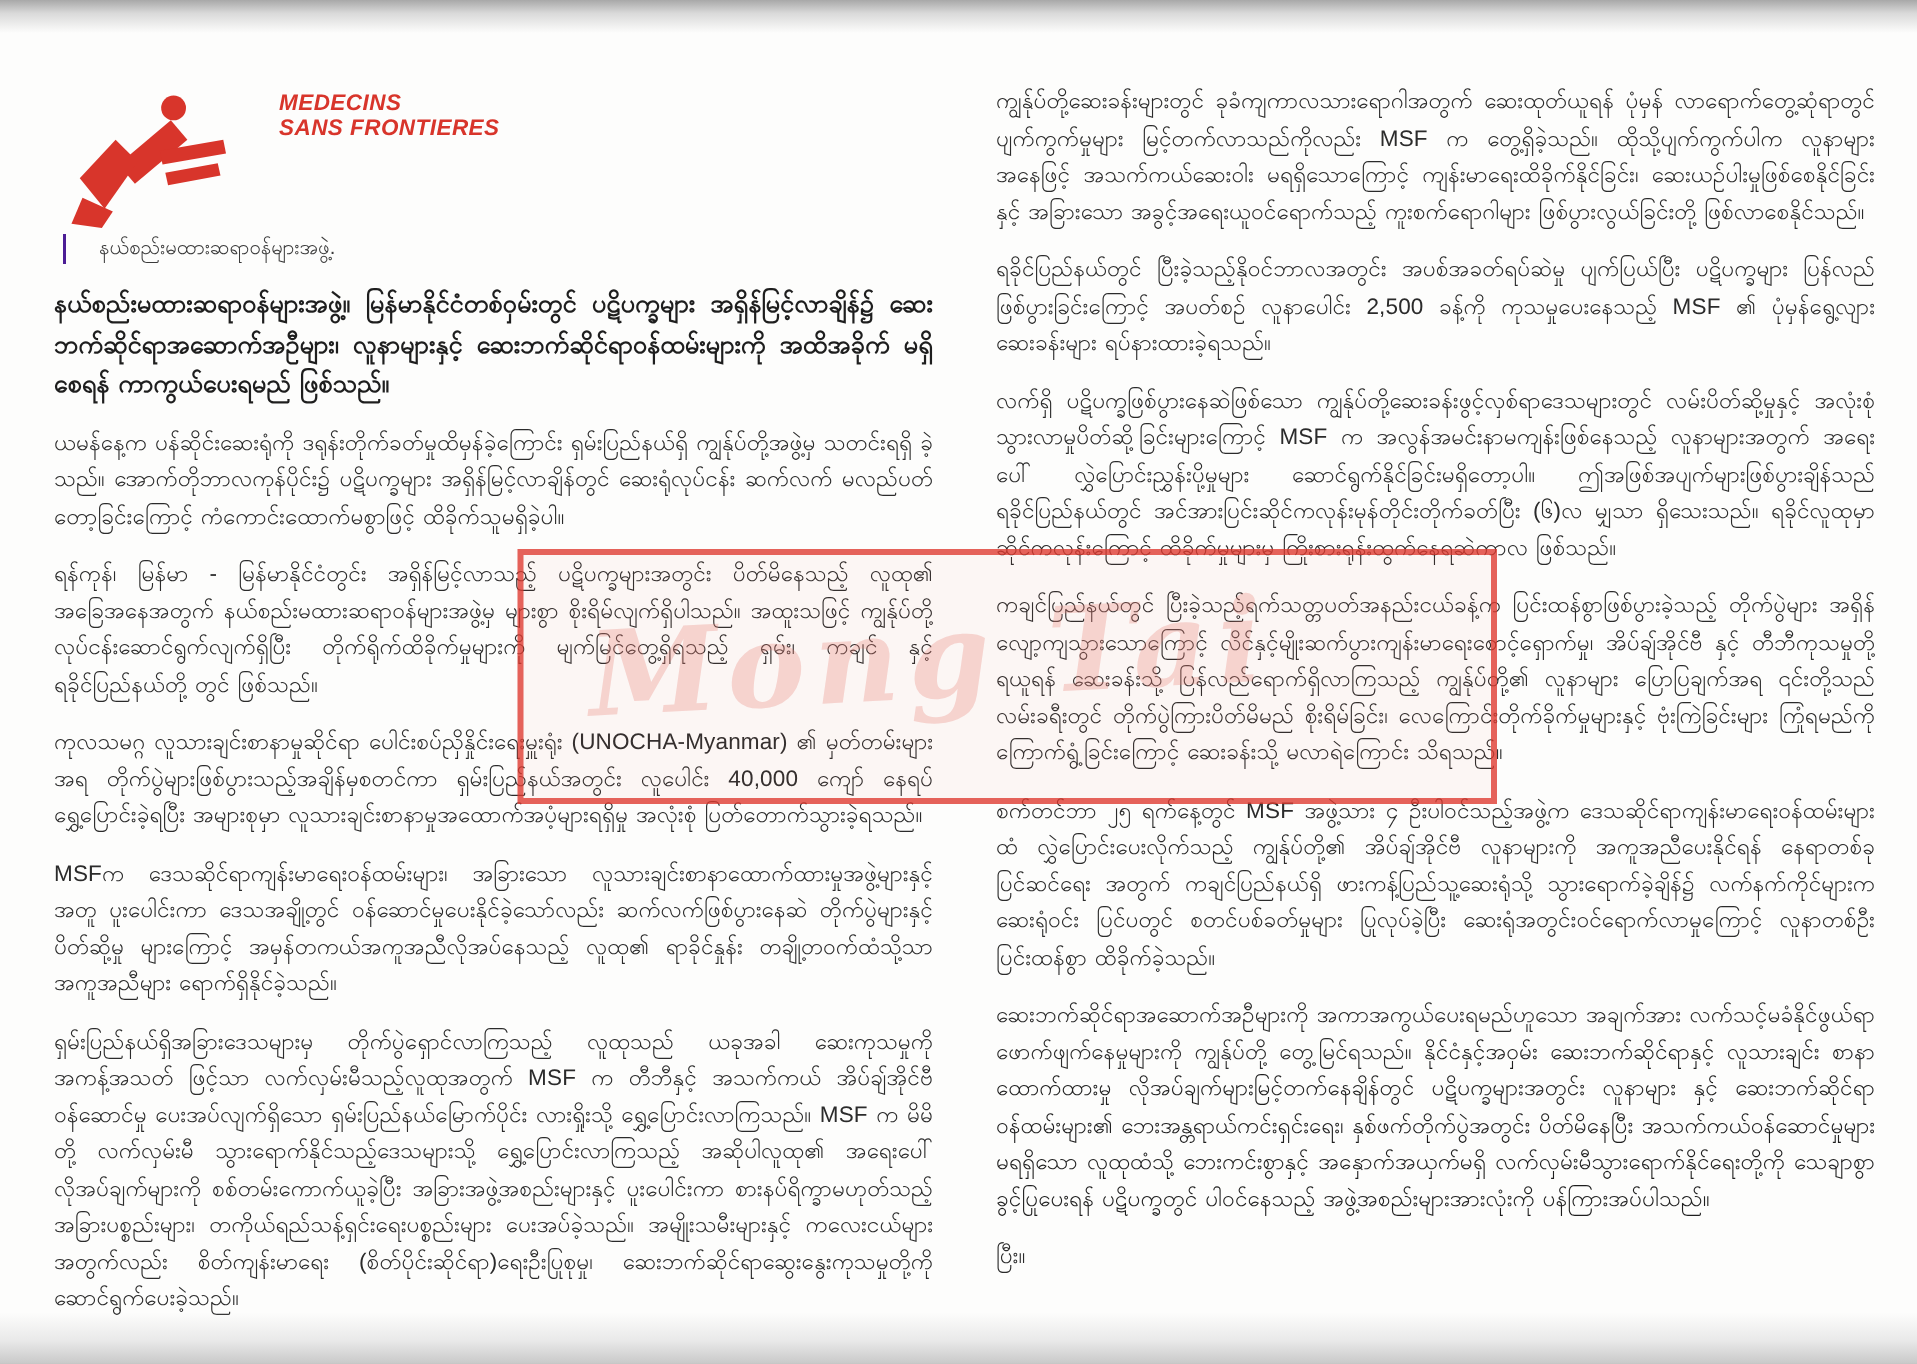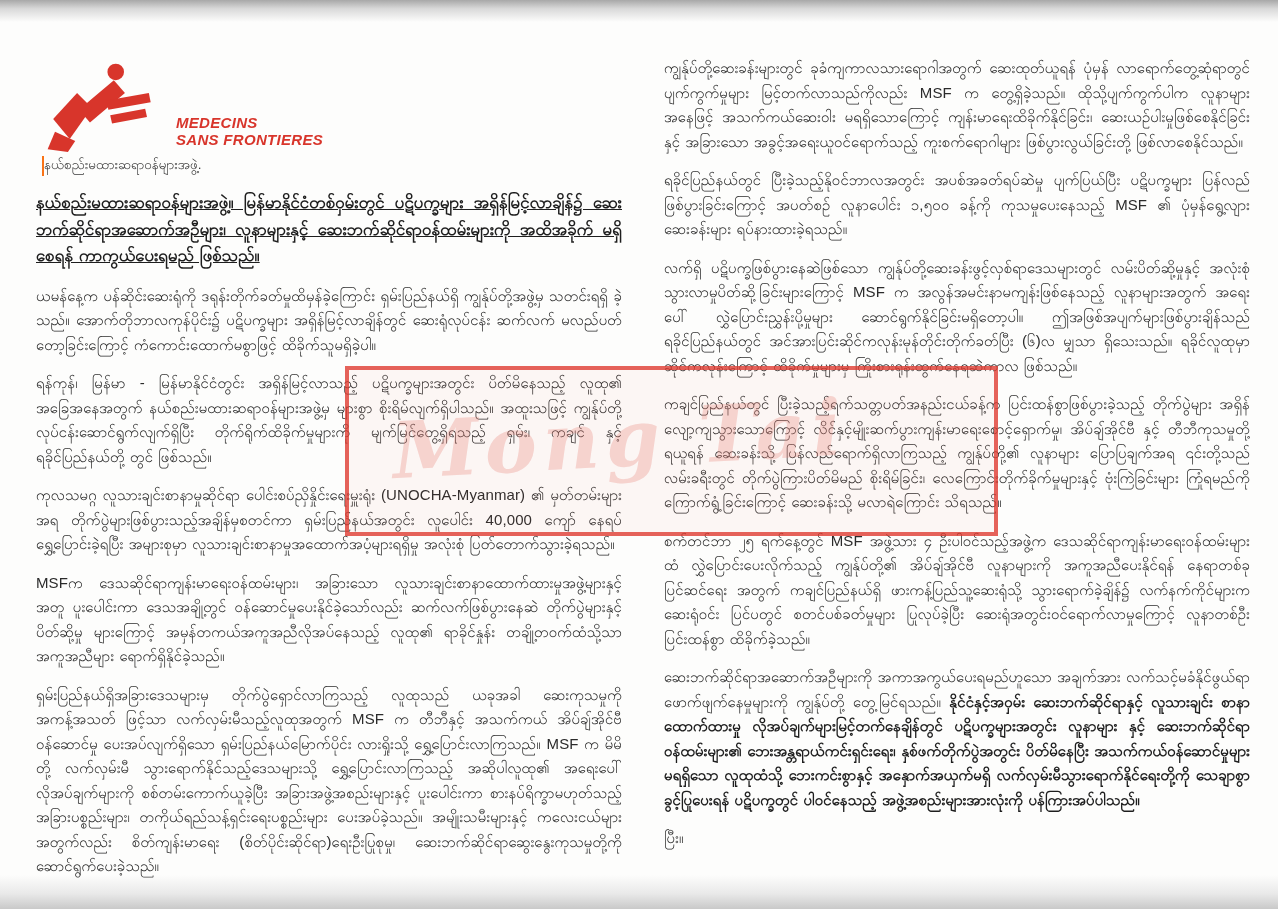--- a/index.html
+++ b/index.html
@@ -29,47 +29,46 @@
   .col{width:586px;text-align:justify;}
   .col p{
     margin:0 0 14px 0;
     font-size:15px;
     line-height:24.5px;
     letter-spacing:.1px;
     word-spacing:1px;
   }
   
   .logo-block{margin:4px 0 14px 6px;}
-  .logo-row{display:flex;align-items:flex-end;gap:16px;}
+  .logo-row{display:flex;align-items:flex-start;gap:26px;}
   .logo-icon{width:118px;height:92px;flex:0 0 auto;}
   .brand{
     color:#d8352b;
     font-style:italic;
     font-weight:bold;
     font-size:15px;
     line-height:17px;
     letter-spacing:.3px;
     padding-bottom:4px;
   }
   .org-line{
     margin-top:4px;
     font-size:13.5px;
     color:#3a3a3a;
-    border-left:2px solid #f97316;
-    padding-left:0;
+    border-left:2px solid #4c1d95;
+    padding-left:22px;
     display:inline-block;
   }
   .headline{
     font-weight:bold;
     font-size:16.8px !important;
     line-height:26.5px !important;
     color:#1e1e1e;
-    text-decoration:underline;
   }
-  .bold-run{font-weight:bold;color:#1e1e1e;}
+  .bold-run{font-weight:normal;color:#1e1e1e;}
   .end-mark{margin-top:8px !important;}
   
   .wm-box{
     position:absolute;left:345px;top:366px;width:645px;height:162px;
     border:4px solid rgba(222,57,46,.78);
     background:rgba(238,120,108,.055);
     pointer-events:none;
   }
   .wm-text{
     position:absolute;left:392px;top:388px;width:660px;
@@ -118,21 +117,21 @@
 
       <p>ယမန်နေ့က ပန်ဆိုင်းဆေးရုံကို ဒရုန်းတိုက်ခတ်မှုထိမှန်ခဲ့ကြောင်း ရှမ်းပြည်နယ်ရှိ ကျွန်ုပ်တို့အဖွဲ့မှ သတင်းရရှိ ခဲ့သည်။ အောက်တိုဘာလကုန်ပိုင်း၌ ပဋိပက္ခများ အရှိန်မြင့်လာချိန်တွင် ဆေးရုံလုပ်ငန်း ဆက်လက် မလည်ပတ်တော့ခြင်းကြောင့် ကံကောင်းထောက်မစွာဖြင့် ထိခိုက်သူမရှိခဲ့ပါ။</p>
       <p>ရန်ကုန်၊ မြန်မာ - မြန်မာနိုင်ငံတွင်း အရှိန်မြင့်လာသည့် ပဋိပက္ခများအတွင်း ပိတ်မိနေသည့် လူထု၏ အခြေအနေအတွက် နယ်စည်းမထားဆရာဝန်များအဖွဲ့မှ များစွာ စိုးရိမ်လျက်ရှိပါသည်။ အထူးသဖြင့် ကျွန်ုပ်တို့ လုပ်ငန်းဆောင်ရွက်လျက်ရှိပြီး တိုက်ရိုက်ထိခိုက်မှုများကို မျက်မြင်တွေ့ရှိရသည့် ရှမ်း၊ ကချင် နှင့် ရခိုင်ပြည်နယ်တို့ တွင် ဖြစ်သည်။</p>
       <p>ကုလသမဂ္ဂ လူသားချင်းစာနာမှုဆိုင်ရာ ပေါင်းစပ်ညှိနှိုင်းရေးမှူးရုံး (UNOCHA-Myanmar) ၏ မှတ်တမ်းများအရ တိုက်ပွဲများဖြစ်ပွားသည့်အချိန်မှစတင်ကာ ရှမ်းပြည်နယ်အတွင်း လူပေါင်း 40,000 ကျော် နေရပ်ရွှေ့ပြောင်းခဲ့ရပြီး အများစုမှာ လူသားချင်းစာနာမှုအထောက်အပံ့များရရှိမှု အလုံးစုံ ပြတ်တောက်သွားခဲ့ရသည်။</p>
       <p>MSFက ဒေသဆိုင်ရာကျန်းမာရေးဝန်ထမ်းများ၊ အခြားသော လူသားချင်းစာနာထောက်ထားမှုအဖွဲ့များနှင့် အတူ ပူးပေါင်းကာ ဒေသအချို့တွင် ဝန်ဆောင်မှုပေးနိုင်ခဲ့သော်လည်း ဆက်လက်ဖြစ်ပွားနေဆဲ တိုက်ပွဲများနှင့် ပိတ်ဆို့မှု များကြောင့် အမှန်တကယ်အကူအညီလိုအပ်နေသည့် လူထု၏ ရာခိုင်နှုန်း တချို့တဝက်ထံသို့သာ အကူအညီများ ရောက်ရှိနိုင်ခဲ့သည်။</p>
       <p>ရှမ်းပြည်နယ်ရှိအခြားဒေသများမှ တိုက်ပွဲရှောင်လာကြသည့် လူထုသည် ယခုအခါ ဆေးကုသမှုကို အကန့်အသတ် ဖြင့်သာ လက်လှမ်းမီသည့်လူထုအတွက် MSF က တီဘီနှင့် အသက်ကယ် အိပ်ချ်အိုင်ဗီ ဝန်ဆောင်မှု ပေးအပ်လျက်ရှိသော ရှမ်းပြည်နယ်မြောက်ပိုင်း လားရှိုးသို့ ရွှေ့ပြောင်းလာကြသည်။ MSF က မိမိတို့ လက်လှမ်းမီ သွားရောက်နိုင်သည့်ဒေသများသို့ ရွှေ့ပြောင်းလာကြသည့် အဆိုပါလူထု၏ အရေးပေါ်လိုအပ်ချက်များကို စစ်တမ်းကောက်ယူခဲ့ပြီး အခြားအဖွဲ့အစည်းများနှင့် ပူးပေါင်းကာ စားနပ်ရိက္ခာမဟုတ်သည့်အခြားပစ္စည်းများ၊ တကိုယ်ရည်သန့်ရှင်းရေးပစ္စည်းများ ပေးအပ်ခဲ့သည်။ အမျိုးသမီးများနှင့် ကလေးငယ်များအတွက်လည်း စိတ်ကျန်းမာရေး (စိတ်ပိုင်းဆိုင်ရာ)ရေးဦးပြုစုမှု၊ ဆေးဘက်ဆိုင်ရာဆွေးနွေးကုသမှုတို့ကို ဆောင်ရွက်ပေးခဲ့သည်။</p>
     </div>
 
     <div class="col">
       <p>ကျွန်ုပ်တို့ဆေးခန်းများတွင် ခုခံကျကာလသားရောဂါအတွက် ဆေးထုတ်ယူရန် ပုံမှန် လာရောက်တွေ့ဆုံရာတွင် ပျက်ကွက်မှုများ မြင့်တက်လာသည်ကိုလည်း MSF က တွေ့ရှိခဲ့သည်။ ထိုသို့ပျက်ကွက်ပါက လူနာများအနေဖြင့် အသက်ကယ်ဆေးဝါး မရရှိသောကြောင့် ကျန်းမာရေးထိခိုက်နိုင်ခြင်း၊ ဆေးယဉ်ပါးမှုဖြစ်စေနိုင်ခြင်းနှင့် အခြားသော အခွင့်အရေးယူဝင်ရောက်သည့် ကူးစက်ရောဂါများ ဖြစ်ပွားလွယ်ခြင်းတို့ ဖြစ်လာစေနိုင်သည်။</p>
-      <p>ရခိုင်ပြည်နယ်တွင် ပြီးခဲ့သည့်နိုဝင်ဘာလအတွင်း အပစ်အခတ်ရပ်ဆဲမှု ပျက်ပြယ်ပြီး ပဋိပက္ခများ ပြန်လည် ဖြစ်ပွားခြင်းကြောင့် အပတ်စဉ် လူနာပေါင်း ၁,၅၀၀ ခန့်ကို ကုသမှုပေးနေသည့် MSF ၏ ပုံမှန်ရွေ့လျားဆေးခန်းများ ရပ်နားထားခဲ့ရသည်။</p>
+      <p>ရခိုင်ပြည်နယ်တွင် ပြီးခဲ့သည့်နိုဝင်ဘာလအတွင်း အပစ်အခတ်ရပ်ဆဲမှု ပျက်ပြယ်ပြီး ပဋိပက္ခများ ပြန်လည် ဖြစ်ပွားခြင်းကြောင့် အပတ်စဉ် လူနာပေါင်း 2,500 ခန့်ကို ကုသမှုပေးနေသည့် MSF ၏ ပုံမှန်ရွေ့လျားဆေးခန်းများ ရပ်နားထားခဲ့ရသည်။</p>
       <p>လက်ရှိ ပဋိပက္ခဖြစ်ပွားနေဆဲဖြစ်သော ကျွန်ုပ်တို့ဆေးခန်းဖွင့်လှစ်ရာဒေသများတွင် လမ်းပိတ်ဆို့မှုနှင့် အလုံးစုံ သွားလာမှုပိတ်ဆို့ခြင်းများကြောင့် MSF က အလွန်အမင်းနာမကျန်းဖြစ်နေသည့် လူနာများအတွက် အရေးပေါ် လွှဲပြောင်းညွှန်းပို့မှုများ ဆောင်ရွက်နိုင်ခြင်းမရှိတော့ပါ။ ဤအဖြစ်အပျက်များဖြစ်ပွားချိန်သည် ရခိုင်ပြည်နယ်တွင် အင်အားပြင်းဆိုင်ကလုန်းမုန်တိုင်းတိုက်ခတ်ပြီး (၆)လ မျှသာ ရှိသေးသည်။ ရခိုင်လူထုမှာ ဆိုင်ကလုန်းကြောင့် ထိခိုက်မှုများမှ ကြိုးစားရုန်းထွက်နေရဆဲကာလ ဖြစ်သည်။</p>
       <p>ကချင်ပြည်နယ်တွင် ပြီးခဲ့သည့်ရက်သတ္တပတ်အနည်းငယ်ခန့်က ပြင်းထန်စွာဖြစ်ပွားခဲ့သည့် တိုက်ပွဲများ အရှိန် လျော့ကျသွားသောကြောင့် လိင်နှင့်မျိုးဆက်ပွားကျန်းမာရေးစောင့်ရှောက်မှု၊ အိပ်ချ်အိုင်ဗီ နှင့် တီဘီကုသမှုတို့ ရယူရန် ဆေးခန်းသို့ ပြန်လည်ရောက်ရှိလာကြသည့် ကျွန်ုပ်တို့၏ လူနာများ ပြောပြချက်အရ ၎င်းတို့သည် လမ်းခရီးတွင် တိုက်ပွဲကြားပိတ်မိမည် စိုးရိမ်ခြင်း၊ လေကြောင်းတိုက်ခိုက်မှုများနှင့် ဗုံးကြဲခြင်းများ ကြုံရမည်ကို ကြောက်ရွံ့ခြင်းကြောင့် ဆေးခန်းသို့ မလာရဲကြောင်း သိရသည်။</p>
       <p>စက်တင်ဘာ ၂၅ ရက်နေ့တွင် MSF အဖွဲ့သား ၄ ဦးပါဝင်သည့်အဖွဲ့က ဒေသဆိုင်ရာကျန်းမာရေးဝန်ထမ်းများထံ လွှဲပြောင်းပေးလိုက်သည့် ကျွန်ုပ်တို့၏ အိပ်ချ်အိုင်ဗီ လူနာများကို အကူအညီပေးနိုင်ရန် နေရာတစ်ခု ပြင်ဆင်ရေး အတွက် ကချင်ပြည်နယ်ရှိ ဖားကန့်ပြည်သူ့ဆေးရုံသို့ သွားရောက်ခဲ့ချိန်၌ လက်နက်ကိုင်များက ဆေးရုံဝင်း ပြင်ပတွင် စတင်ပစ်ခတ်မှုများ ပြုလုပ်ခဲ့ပြီး ဆေးရုံအတွင်းဝင်ရောက်လာမှုကြောင့် လူနာတစ်ဦး ပြင်းထန်စွာ ထိခိုက်ခဲ့သည်။</p>
       <p><span>ဆေးဘက်ဆိုင်ရာအဆောက်အဦများကို အကာအကွယ်ပေးရမည်ဟူသော အချက်အား လက်သင့်မခံနိုင်ဖွယ်ရာ ဖောက်ဖျက်နေမှုများကို ကျွန်ုပ်တို့ တွေ့မြင်ရသည်။ </span><span class="bold-run">နိုင်ငံနှင့်အဝှမ်း ဆေးဘက်ဆိုင်ရာနှင့် လူသားချင်း စာနာထောက်ထားမှု လိုအပ်ချက်များမြင့်တက်နေချိန်တွင် ပဋိပက္ခများအတွင်း လူနာများ နှင့် ဆေးဘက်ဆိုင်ရာ ဝန်ထမ်းများ၏ ဘေးအန္တရာယ်ကင်းရှင်းရေး၊ နှစ်ဖက်တိုက်ပွဲအတွင်း ပိတ်မိနေပြီး အသက်ကယ်ဝန်ဆောင်မှုများ မရရှိသော လူထုထံသို့ ဘေးကင်းစွာနှင့် အနှောက်အယှက်မရှိ လက်လှမ်းမီသွားရောက်နိုင်ရေးတို့ကို သေချာစွာ ခွင့်ပြုပေးရန် ပဋိပက္ခတွင် ပါဝင်နေသည့် အဖွဲ့အစည်းများအားလုံးကို ပန်ကြားအပ်ပါသည်။</span></p>
       <p class="end-mark">ပြီး။</p>
     </div>
 
   </div>
 
   <div class="wm-box"></div>

